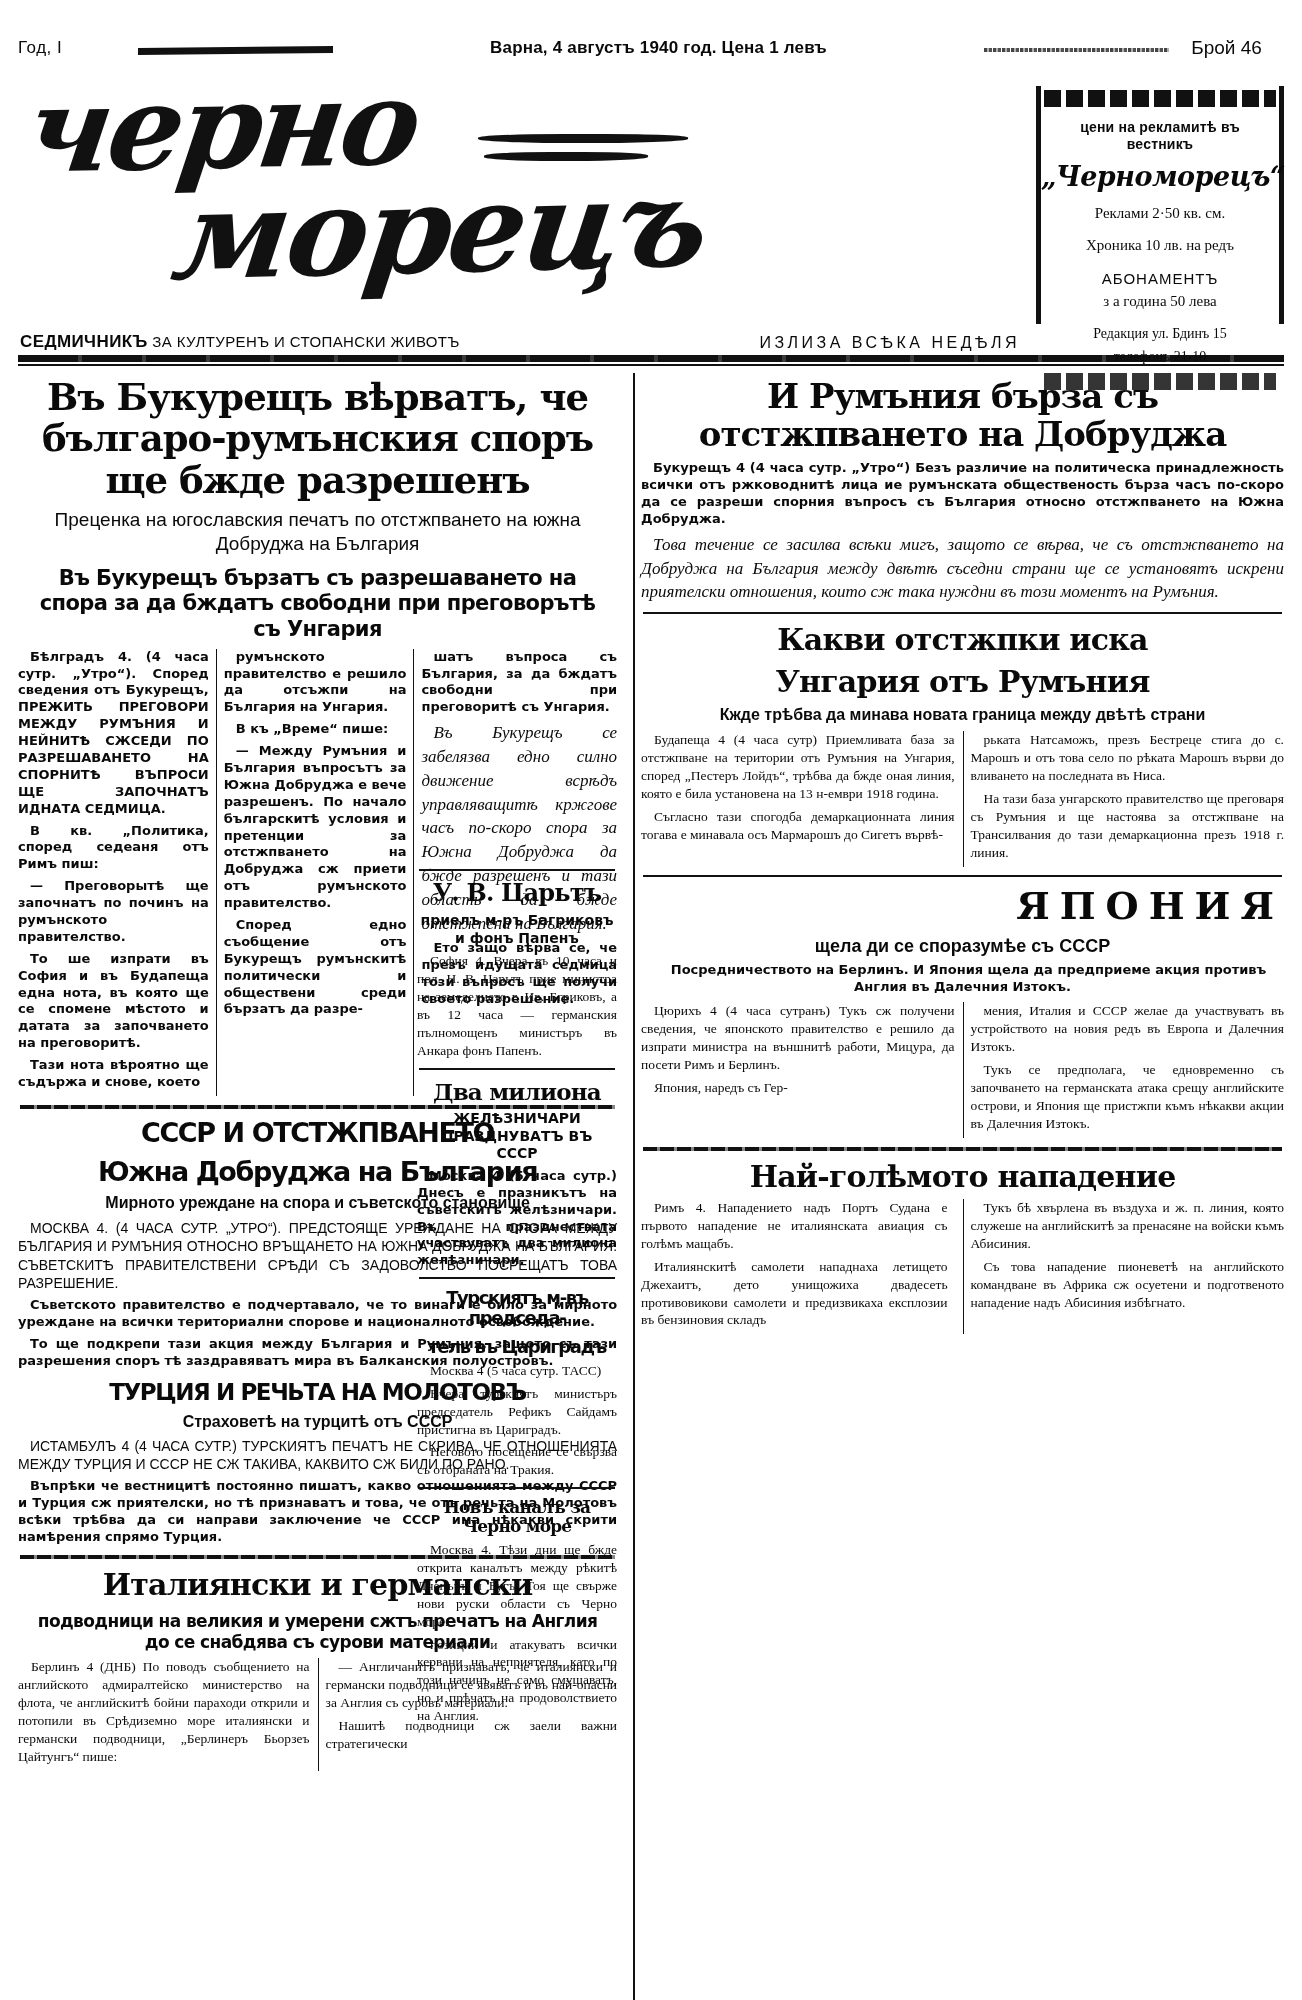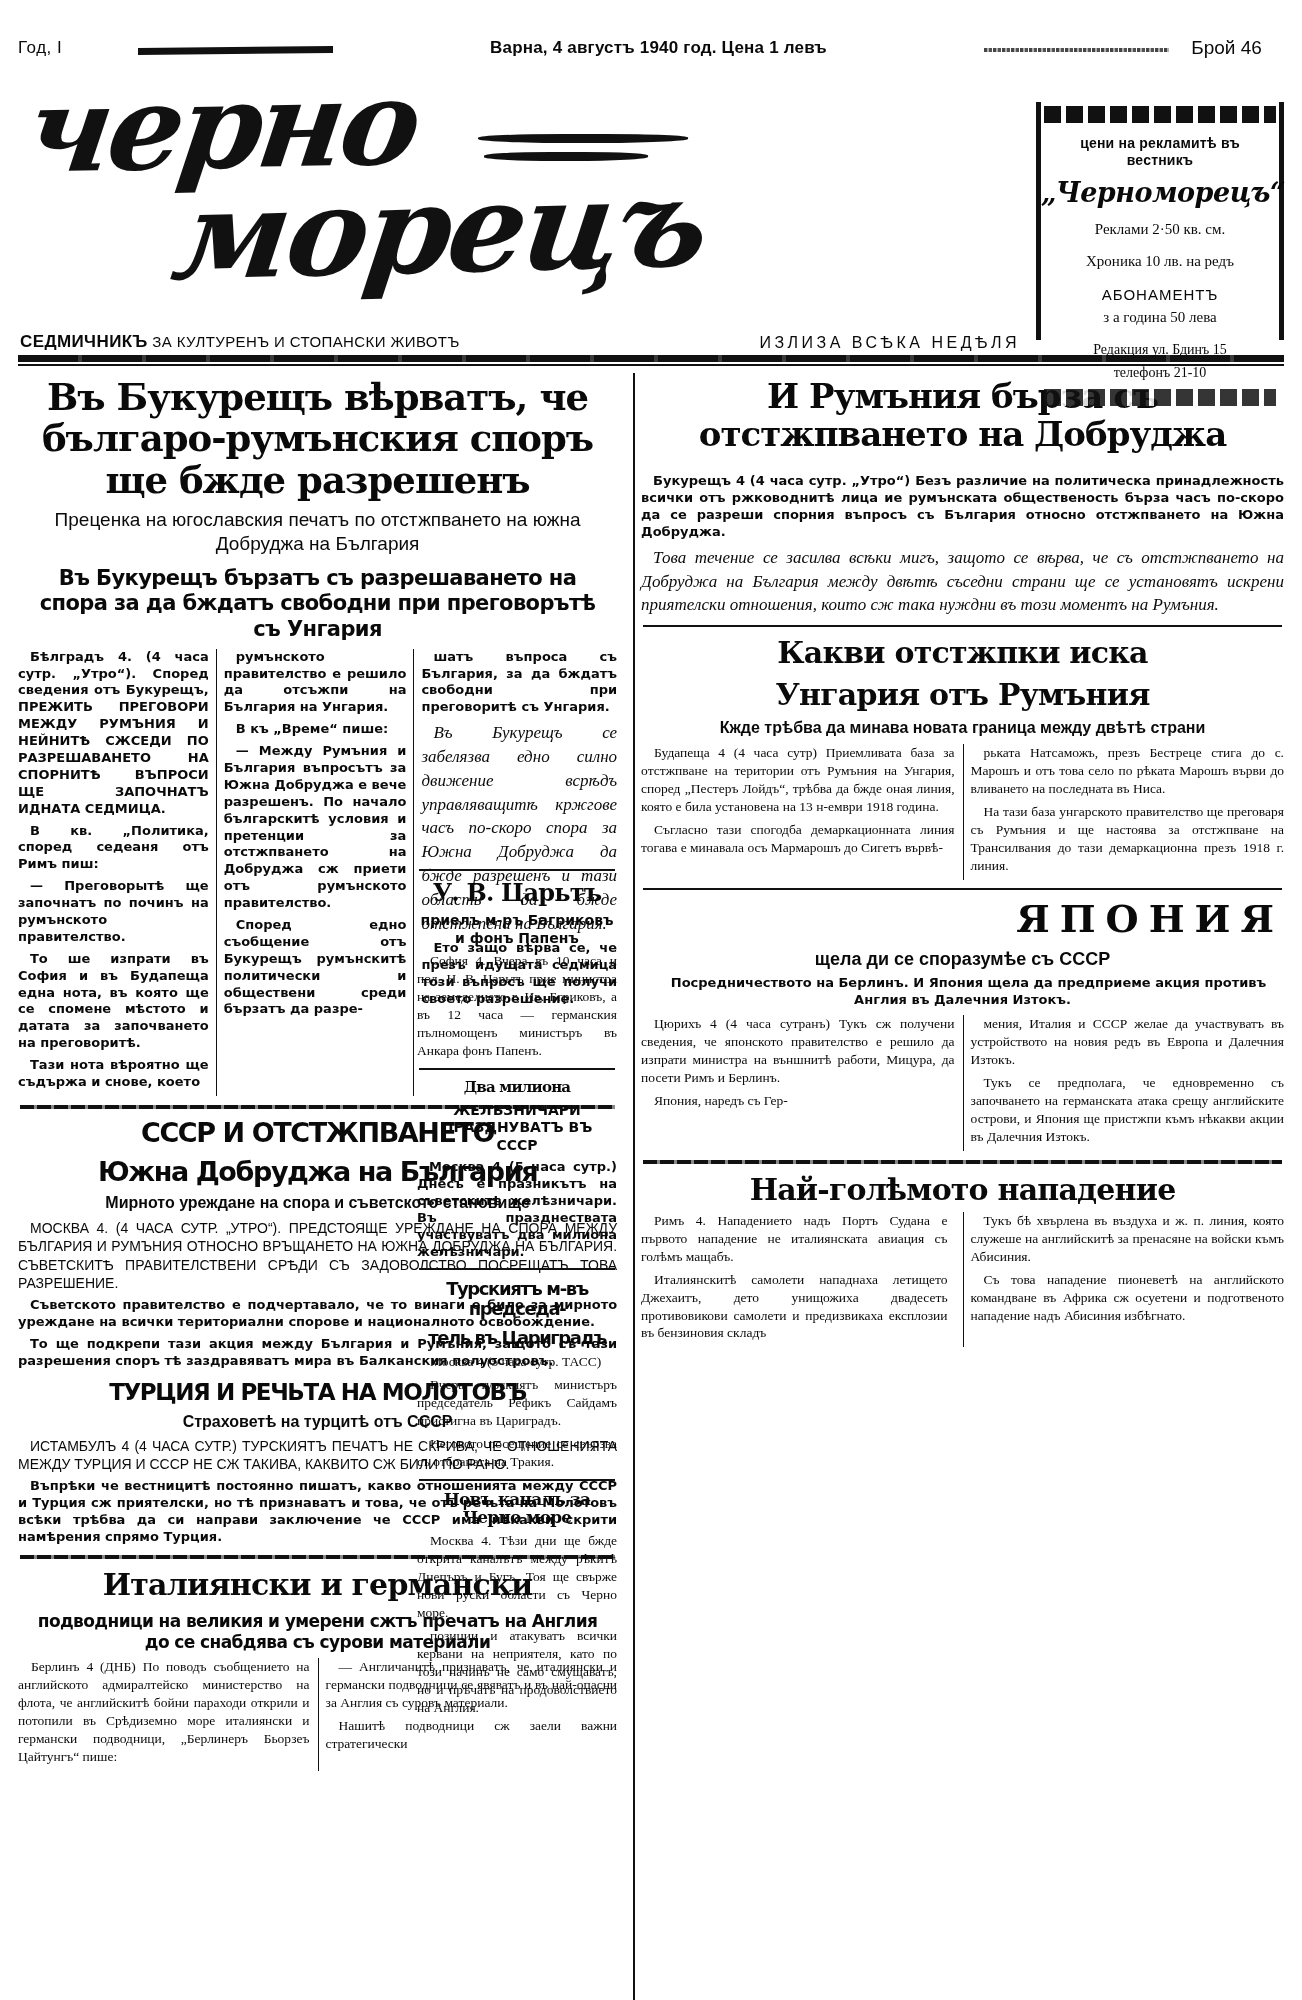--- a/index.html
+++ b/index.html
@@ -37,21 +37,21 @@
   .logo .l2{font-size:122px;letter-spacing:-3px;transform:skewX(-9deg) rotate(-1.5deg);margin-left:150px;margin-top:-6px;}
   .logo .swash{
     position:absolute;left:452px;top:66px;width:210px;height:40px;
   }
   .logo .swash i{display:block;height:9px;background:#111;border-radius:40% 40% 45% 45%;margin-bottom:9px;
      transform:skewX(-14deg);}
   .logo .swash i:nth-child(2){width:78%;margin-left:6px;}
 
   
   .adbox{
-    position:absolute;right:0;top:28px;width:248px;height:238px;
+    position:absolute;right:0;top:12px;width:248px;height:238px;
     border-left:5px solid #111;border-right:5px solid #111;
     box-sizing:border-box;text-align:center;
   }
   .adbox .checker{height:17px;margin:4px 3px 0 3px;
     background-image:repeating-linear-gradient(90deg,#111 0 17px,#fff 17px 22px);}
   .adbox .checker.bottom{margin-top:6px;opacity:.85;}
   .ad-t1{font-family:"Liberation Sans",sans-serif;font-weight:700;font-size:14px;line-height:1.18;margin:12px 10px 0 10px;letter-spacing:.2px;}
   .ad-title{font-family:"DejaVu Serif",serif;font-style:italic;font-weight:700;font-size:27px;margin-top:9px;letter-spacing:-.5px;}
   .ad-t2{font-size:15px;line-height:1.32;margin-top:12px;}
   .ad-sub{font-family:"Liberation Sans",sans-serif;font-size:15px;margin-top:14px;letter-spacing:1px;}
@@ -215,21 +215,21 @@
           <p class="body">Нашитѣ подводници сж заели важни стратегически</p>
         </div>
       </div>
     </div>
 
     <div class="vsep"></div>
 
     <div class="colR">
 
       <h1 class="hd smaller">И Румъния бърза съ отстжпването на Добруджа</h1>
-      <div style="margin-top:20px">
+      <div style="margin-top:7px">
         <p class="bold">Букурещъ 4 (4 часа сутр. „Утро“) Безъ различие на политическа принадлежность всички отъ ржководнитѣ лица ие румънската общественость бърза часъ по-скоро да се разреши спорния въпросъ съ България относно отстжпването на Южна Добруджа.</p>
         <p class="ital big">Това течение се засилва всѣки мигъ, защото се вѣрва, че съ отстжпването на Добруджа на България между двѣтѣ съседни страни ще се установятъ искрени приятелски отношения, които сж така нуждни въ този моментъ на Румъния.</p>
       </div>
 
       <div class="hr-s"></div>
 
       <h2 class="section">Какви отстжпки иска</h2>
       <h2 class="section">Унгария отъ Румъния</h2>
       <h3 class="subhead">Кжде трѣбва да минава новата граница между двѣтѣ страни</h3>
       <div class="cols2">
@@ -275,21 +275,21 @@
     </div>
   </div>
 
   <div style="position:absolute;left:417px;top:861px;width:200px">
     <div class="hr-s"></div>
     <h2 class="section" style="font-size:24px">У. В. Царьтъ</h2>
     <h3 class="tiny-bold">приелъ м-ръ Багриковъ и фонъ Папенъ</h3>
     <p class="body" style="margin-top:5px">София 4. Вчера въ 10 часа и пол. Н. В. Царьтъ прие министра на земеделието г. Ив. Бгриковъ, а въ 12 часа — германския пълномощенъ министъръ въ Анкара фонъ Папенъ.</p>
 
     <div class="hr-s"></div>
-    <h2 class="section" style="font-size:15px">Два милиона</h2>
+    <h2 class="section" style="font-size:23px">Два милиона</h2>
     <h3 class="tiny-bold">ЖЕЛѢЗНИЧАРИ ПРАЗДНУВАТЪ ВЪ СССР</h3>
     <p class="bold" style="margin-top:5px">Москва 4 (5 часа сутр.) Днесъ е празникътъ на съветскитѣ желѣзничари. Въ празднествата участвуватъ два милиона желѣзничари.</p>
 
     <div class="hr-s"></div>
     <h2 class="section cond" style="font-size:18px">Турскиятъ м-въ председа-</h2>
     <h2 class="section cond" style="font-size:18px">тель въ Цариградъ</h2>
     <p class="body" style="margin-top:5px">Москва 4 (5 часа сутр. ТАСС)</p>
     <p class="body">Вчера турскиятъ министъръ председатель Рефикъ Сайдамъ пристигна въ Цариградъ.</p>
     <p class="body">Неговото посещение се свързва съ отбраната на Тракия.</p>
 

